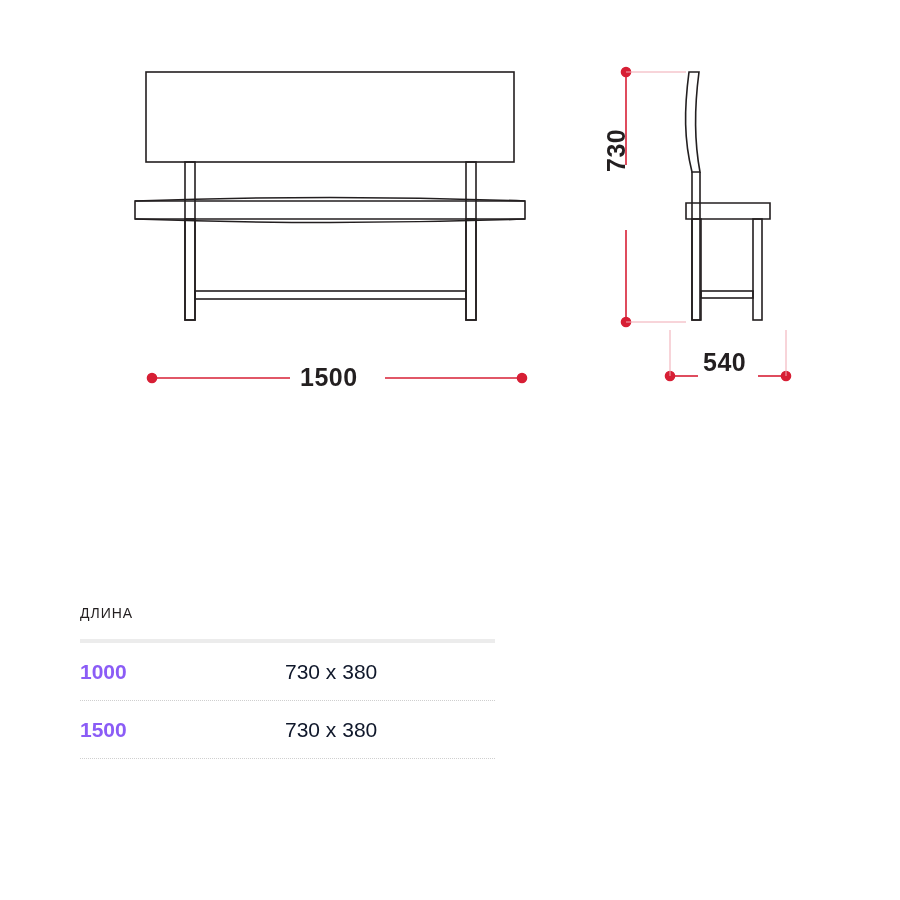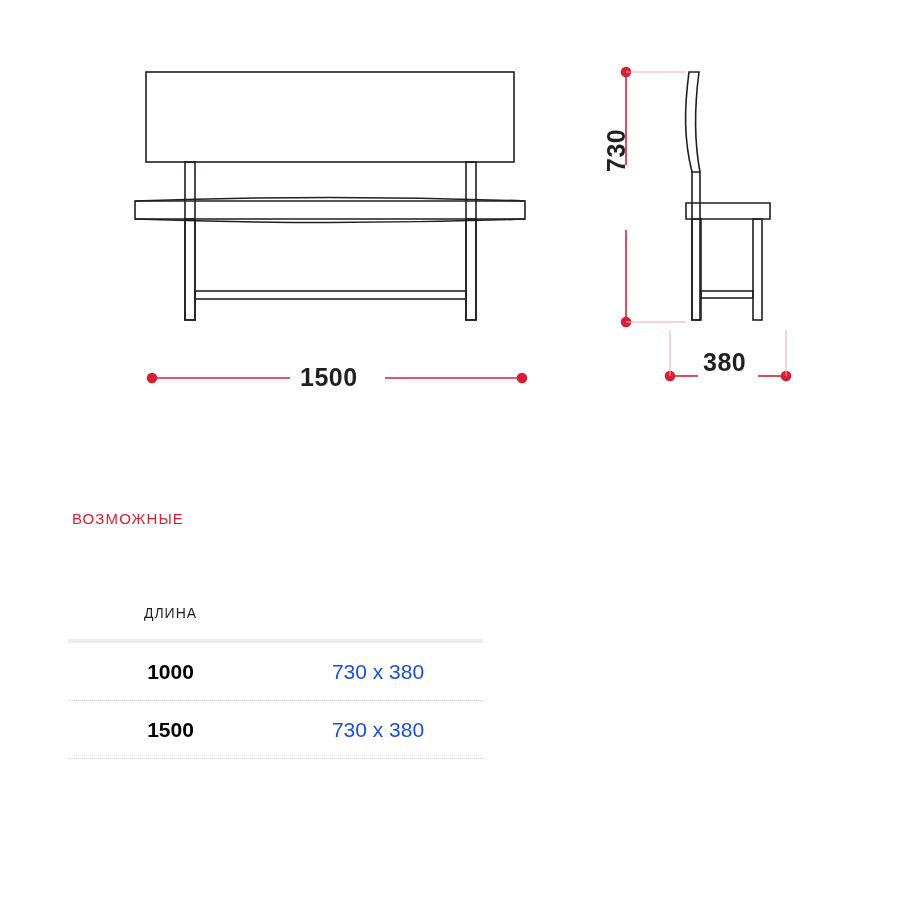--- a/index.html
+++ b/index.html
@@ -71,24 +71,23 @@
     line-height: 22px;
     text-transform: uppercase;
   }
   .options-title div {
     white-space: nowrap;
   }
 
   
   .spec-table {
     position: absolute;
-    left: 68px;
+    left: 80px;
     top: 605px;
     width: 415px;
-    text-align: center;
   }
   .spec-head {
     display: flex;
     font-size: 14px;
     letter-spacing: 1px;
     color: #231f20;
     text-transform: uppercase;
     padding-bottom: 18px;
   }
   .spec-head .col-a { width: 205px; }
@@ -104,27 +103,27 @@
     display: flex;
     align-items: center;
     height: 57px;
     border-bottom: 1px dotted #cfcfcf;
   }
   .spec-row:last-child {
     border-bottom: 1px dotted #cfcfcf;
   }
   .spec-row .col-a {
     width: 205px;
-    color: #000000;
+    color: #8b5cf6;
     font-weight: bold;
     font-size: 21px;
   }
   .spec-row .col-b {
     width: 210px;
-    color: #1d4ed8;
+    color: #0f172a;
     font-size: 21px;
   }
 </style>
 </head>
 <body>
 
 <div class="page">
 
   <div class="drawing">
     <svg width="900" height="420" viewBox="0 0 900 420" xmlns="http://www.w3.org/2000/svg">
@@ -184,26 +183,25 @@
         <circle cx="670" cy="376" r="4.5"></circle>
         <circle cx="786" cy="376" r="4.5"></circle>
 
         <line x1="670" y1="330" x2="670" y2="376" stroke-width="1" stroke="#f0a9b3"></line>
         <line x1="786" y1="330" x2="786" y2="376" stroke-width="1" stroke="#f0a9b3"></line>
       </g>
 
     </svg>
 
     <div class="dim-label dim-length">1500</div>
-    <div class="dim-label dim-depth">380</div>
+    <div class="dim-label dim-depth">540</div>
     <div class="dim-label dim-height">730</div>
   </div>
 
   <div class="options-title">
-    <div>ВОЗМОЖНЫЕ</div>
   </div>
 
   <div class="spec-table">
     <div class="spec-head">
       <div class="col-a">ДЛИНА</div>
     </div>
     <div class="head-rule"></div>
 
     <div class="spec-row">
       <div class="col-a">1000</div>

